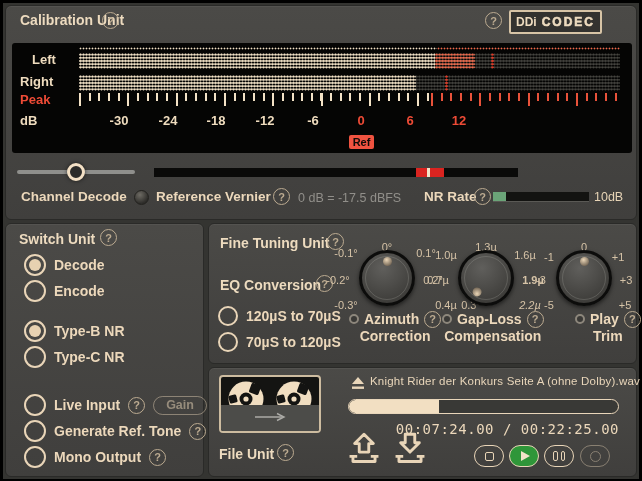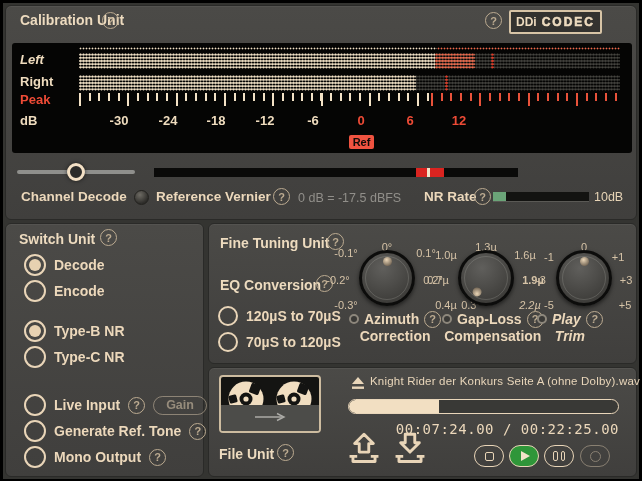--- a/index.html
+++ b/index.html
@@ -124,21 +124,21 @@
       <b>DDi</b>
       <i>CODEC</i>
     </span>
 
     <div class="meter">
       <div class="dotsrow">
         <div class="dseg" style="left: 0px; --c: #f3e2c6; width: 66.2%;"></div>
         <div class="dseg" style="right: 0px; --c: #ef6a4c; left: 66.2%;"></div>
       </div>
 
-      <span class="mlabel" style="left:8px;top:9px;font-style:italic;">Left</span>
+      <span class="mlabel" style="left:20px;top:9px;">Left</span>
       <div class="dotbar" style="top:10px;">
         <div class="bseg base"></div>
         <div class="bseg" style="left: 0px; --c: #f3e2c6; width: 65.8%;"></div>
         <div class="bseg" style="--c: #ef6a4c; left: 65.8%; width: 7.4%;"></div>
         <div class="bseg peakline" style="left: 76.2%;"></div>
       </div>
 
       <span class="mlabel" style="left:8px;top:31px;">Right</span>
       <div class="dotbar" style="top:32px;">
         <div class="bseg base"></div>
@@ -292,21 +292,21 @@
           <span class="knob-label" style="left: 409px; top: 33px;">+1</span>
           <span class="knob-label" style="left: 332px; top: 56px;">-3</span>
           <span class="knob-label" style="left: 417px; top: 56px;">+3</span>
           <span class="knob-label" style="left: 340px; top: 81px;">-5</span>
           <span class="knob-label" style="left: 416px; top: 81px;">+5</span>
           <div class="knob" style="left: 347px; top: 26px;">
             <div class="knob-rot" style="transform: rotate(0deg);">
               <div class="knob-dot"></div>
             </div>
           </div>
-          <div class="knob-caption" style="left: 328px; font-style: italic;">
+          <div class="knob-caption" style="left: 366px;">
             <div class="kc-line1">
               <span class="kc-led"></span>
               <span class="kc-text">Play</span>
               <span class="help inline"></span>
             </div>
             <div class="kc-line2">Trim</div>
           </div>
         </div>
   </section>
 

